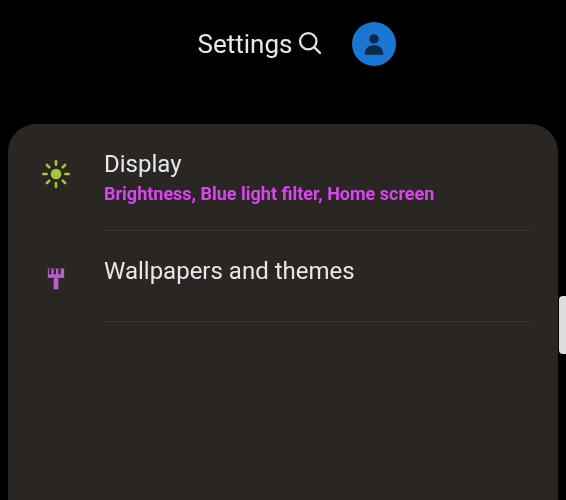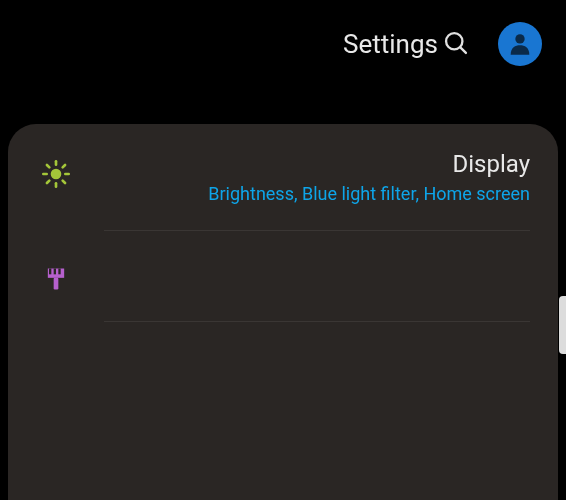--- a/index.html
+++ b/index.html
@@ -10,21 +10,21 @@
     body {
       width: 566px;
       height: 500px;
       background: #000000;
       font-family: -apple-system, BlinkMacSystemFont, 'Segoe UI', Roboto, sans-serif;
       overflow: hidden;
     }
     .header {
       display: flex;
       align-items: center;
-      justify-content: flex-end;
+      justify-content: center;
       padding: 22px 24px 22px 52px;
     }
     .header-title {
       color: #e8e8e8;
       font-size: 26px;
       font-weight: 400;
     }
     .header-actions {
       display: flex;
       align-items: center;
@@ -57,41 +57,40 @@
       padding: 0 0 0 0;
       height: 380px;
       overflow: hidden;
     }
     .list-item {
       display: flex;
       align-items: flex-start;
       padding: 26px 28px 24px 28px;
       gap: 28px;
       cursor: pointer;
-      text-align: right;
     }
     .icon-col {
       width: 40px;
       display: flex;
       justify-content: center;
       padding-top: 8px;
     }
     .text-col {
       flex: 1;
     }
     .item-title {
       color: #e8e8e8;
       font-size: 24px;
       font-weight: 400;
       margin-bottom: 4px;
     }
     .item-subtitle {
-      color: #0ea5e9;
+      color: #d946ef;
       font-size: 18px;
-      font-weight: 400;
+      font-weight: 700;
       line-height: 1.35;
     }
     .divider {
       height: 1px;
       background: #3a3634;
       margin-left: 96px;
       margin-right: 28px;
     }
     .scroll-ind {
       position: absolute;
@@ -162,20 +161,21 @@
         <svg width="28" height="28" viewBox="0 0 24 24" fill="#b660cd">
           <rect x="5" y="3" width="14" height="8"></rect>
           <rect x="6" y="3" width="2" height="5" fill="#2a2624"></rect>
           <rect x="10" y="3" width="2" height="5" fill="#2a2624"></rect>
           <rect x="14" y="3" width="2" height="5" fill="#2a2624"></rect>
           <rect x="10" y="11" width="4" height="10" rx="1"></rect>
         </svg>
       </span>
     </div>
     <div class="text-col">
+      <div class="item-title">Wallpapers and themes</div>
     </div>
   </div>
 
   <div class="divider"></div>
 
 
 </div>
 
 <div class="scroll-ind"></div>
 

